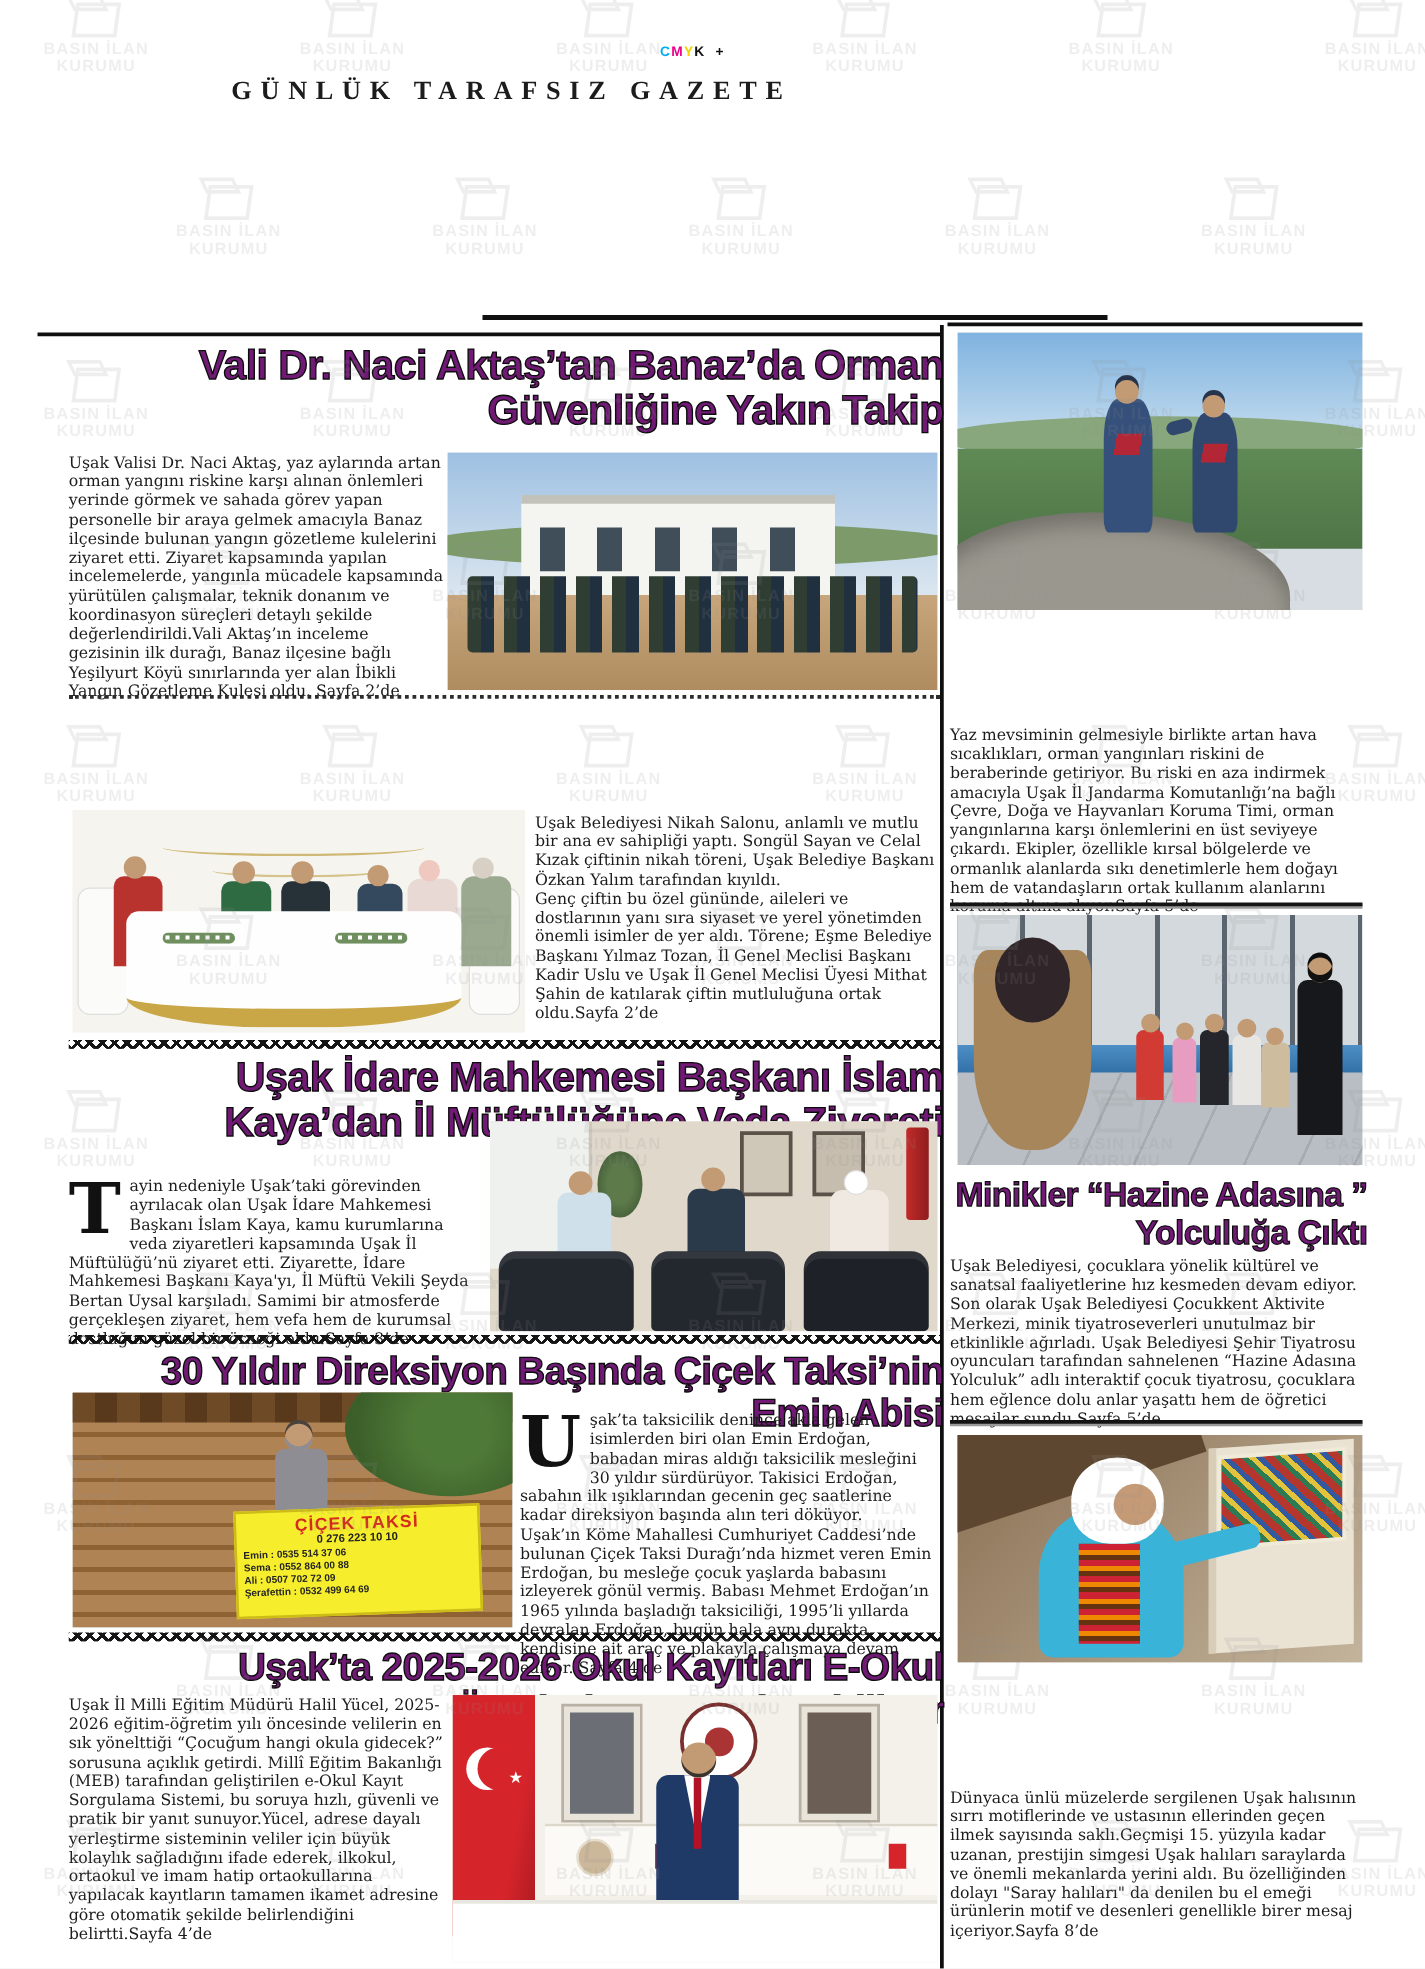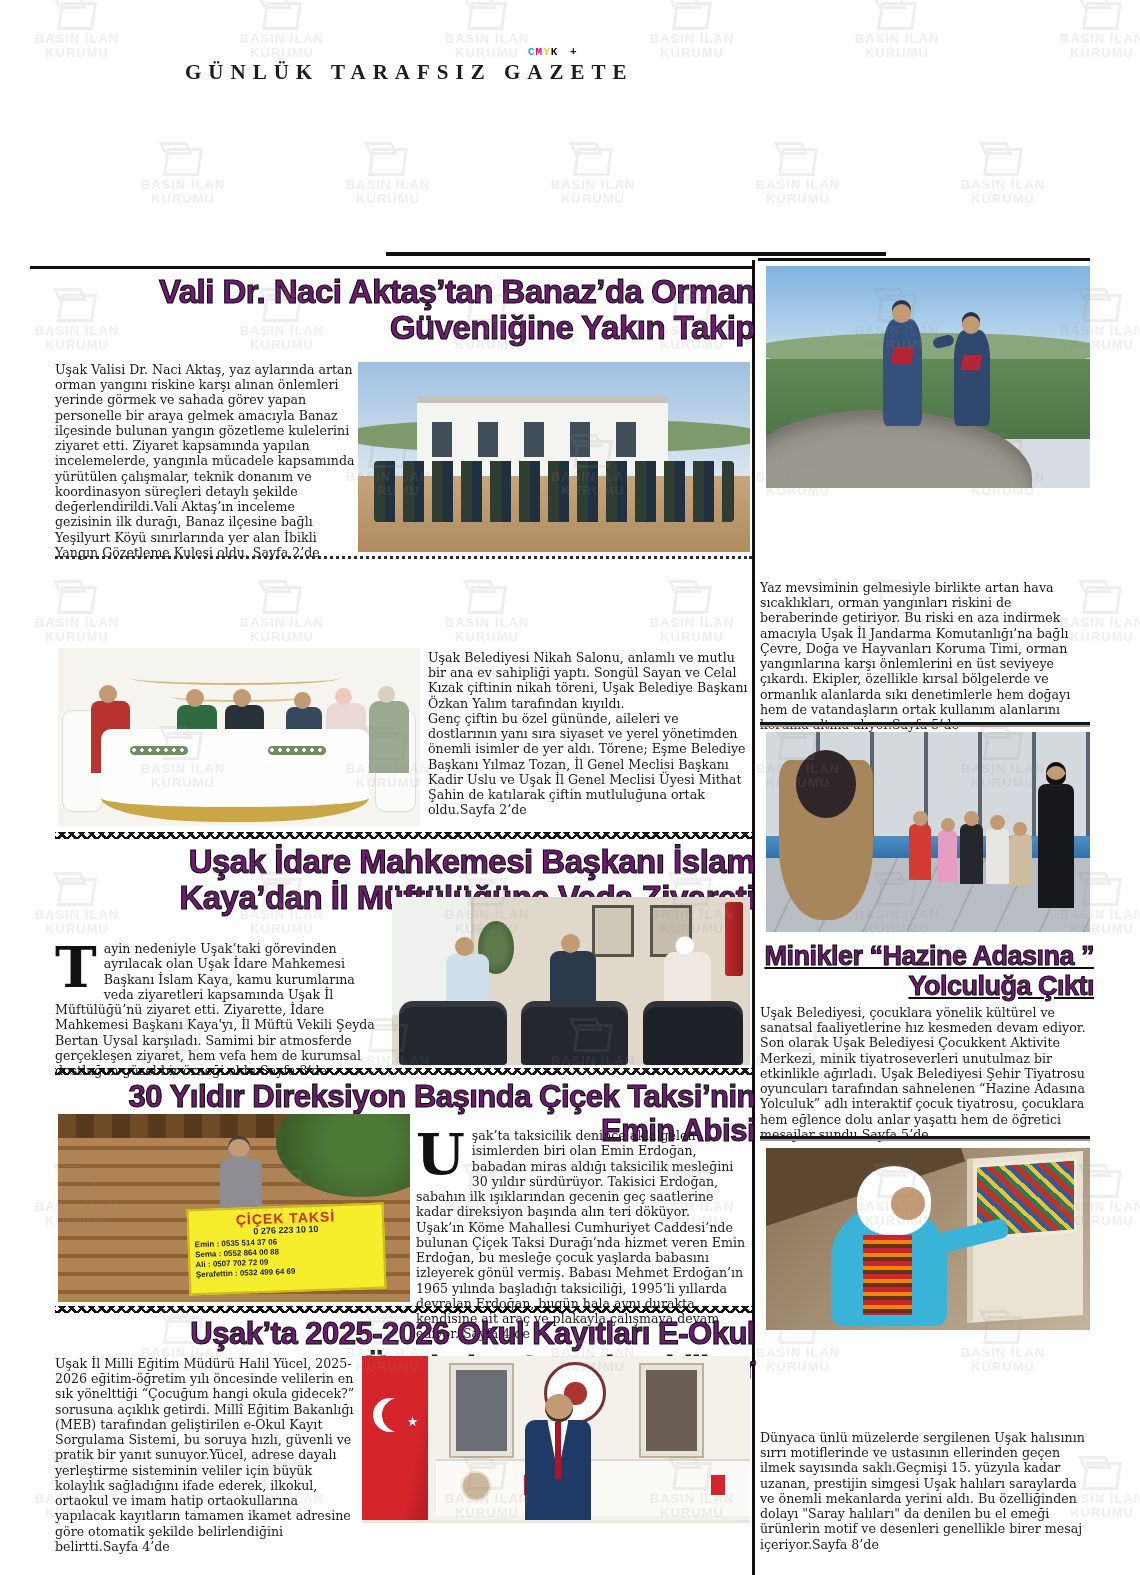--- a/index.html
+++ b/index.html
@@ -357,21 +357,21 @@
       </div>
       <div class="wm" style="left: 1037px; top: 1462px;">
         <div class="wm-box"></div>
         <div class="wm-t">BASIN İLAN</div>
         <div class="wm-t">KURUMU</div>
       </div>
     </div>
 
   <div class="abs tagline" style="left:185px;top:60px;">GÜNLÜK TARAFSIZ GAZETE</div>
 
-  <div class="abs cmyk" style="left:528px;top:46px;font-family:Liberation Mono, monospace;">
+  <div class="abs cmyk" style="left:528px;top:36px;">
     <span style="color:#00aeef">C</span><span style="color:#ec008c">M</span><span style="color:#f5d000">Y</span><span style="color:#111">K</span>
     <span style="color:#111;margin-left:4px">+</span>
   </div>
 
 
 
   <div class="abs rule" style="left:386px;top:252px;width:500px;height:4px;"></div>
   <div class="abs rule" style="left:758px;top:258px;width:332px;height:3px;"></div>
   <div class="abs rule" style="left:30px;top:266px;width:722px;height:3px;"></div>
   <div class="abs vline" style="left:752px;top:260px;height:1315px;"></div>
@@ -550,21 +550,21 @@
         <div class="head" style="left:18%;top:-13px;width:15px;height:15px;"></div>
       </div>
     <div style="left:75%;bottom:23%;width:7%;height:26%;background:#cdbd9e;border-radius:6px 6px 0 0;">
         <div class="head" style="left:18%;top:-12px;width:14px;height:14px;"></div>
       </div>
     <div style="right:5%;bottom:12%;width:11%;height:62%;background:#17181c;border-radius:8px 8px 0 0;">
         <div class="head" style="left:22%;top:-18px;width:20px;height:20px;box-shadow:0 -6px 0 #111 inset, 0 -4px 0 #0d0d0d;"></div>
       </div>
   </div>
 
-  <div class="abs hl hl-r" style="left:760px;top:942px;width:334px;text-decoration:underline;">Minikler “Hazine Adasına ” Yolculuğa Çıktı</div>
+  <div class="abs hl hl-r" style="left:760px;top:942px;width:334px;">Minikler “Hazine Adasına ” Yolculuğa Çıktı</div>
   <div class="abs bodytxt" style="left:760px;top:1005px;width:332px;">Uşak Belediyesi, çocuklara yönelik kültürel ve sanatsal faaliyetlerine hız kesmeden devam ediyor. Son olarak Uşak Belediyesi Çocukkent Aktivite Merkezi, minik tiyatroseverleri unutulmaz bir etkinlikle ağırladı. Uşak Belediyesi Şehir Tiyatrosu oyuncuları tarafından sahnelenen “Hazine Adasına Yolculuk” adlı interaktif çocuk tiyatrosu, çocuklara hem eğlence dolu anlar yaşattı hem de öğretici mesajlar sundu.Sayfa 5’de</div>
 
   <div class="abs sep-thick" style="left:760px;top:1136px;width:330px;"></div>
 
   <div class="ph" style="left:766px;top:1148px;width:324px;height:182px;">
     <div style="inset:0;background:linear-gradient(135deg,#8a7054,#c3b49b);"></div>
     <div style="left:-12%;top:-32%;width:70%;height:60%;background:#5e4730;transform:rotate(-18deg);"></div>
     <div style="right:2%;top:4%;width:34%;height:90%;background:#eae3d4;border-left:6px solid #d8cdb8;transform:skewY(-4deg);"></div>
     <div style="right:4%;top:7%;width:30%;height:38%;background:repeating-linear-gradient(45deg,#b5362c 0 6px,#2e7a52 6px 10px,#e3c23c 10px 14px,#335a9e 14px 18px);border:3px solid #f0ead8;transform:skewY(-4deg);"></div>
     <div style="left:20%;top:32%;width:36%;height:66%;background:#39b4d8;border-radius:45% 45% 10% 10%;"></div>

